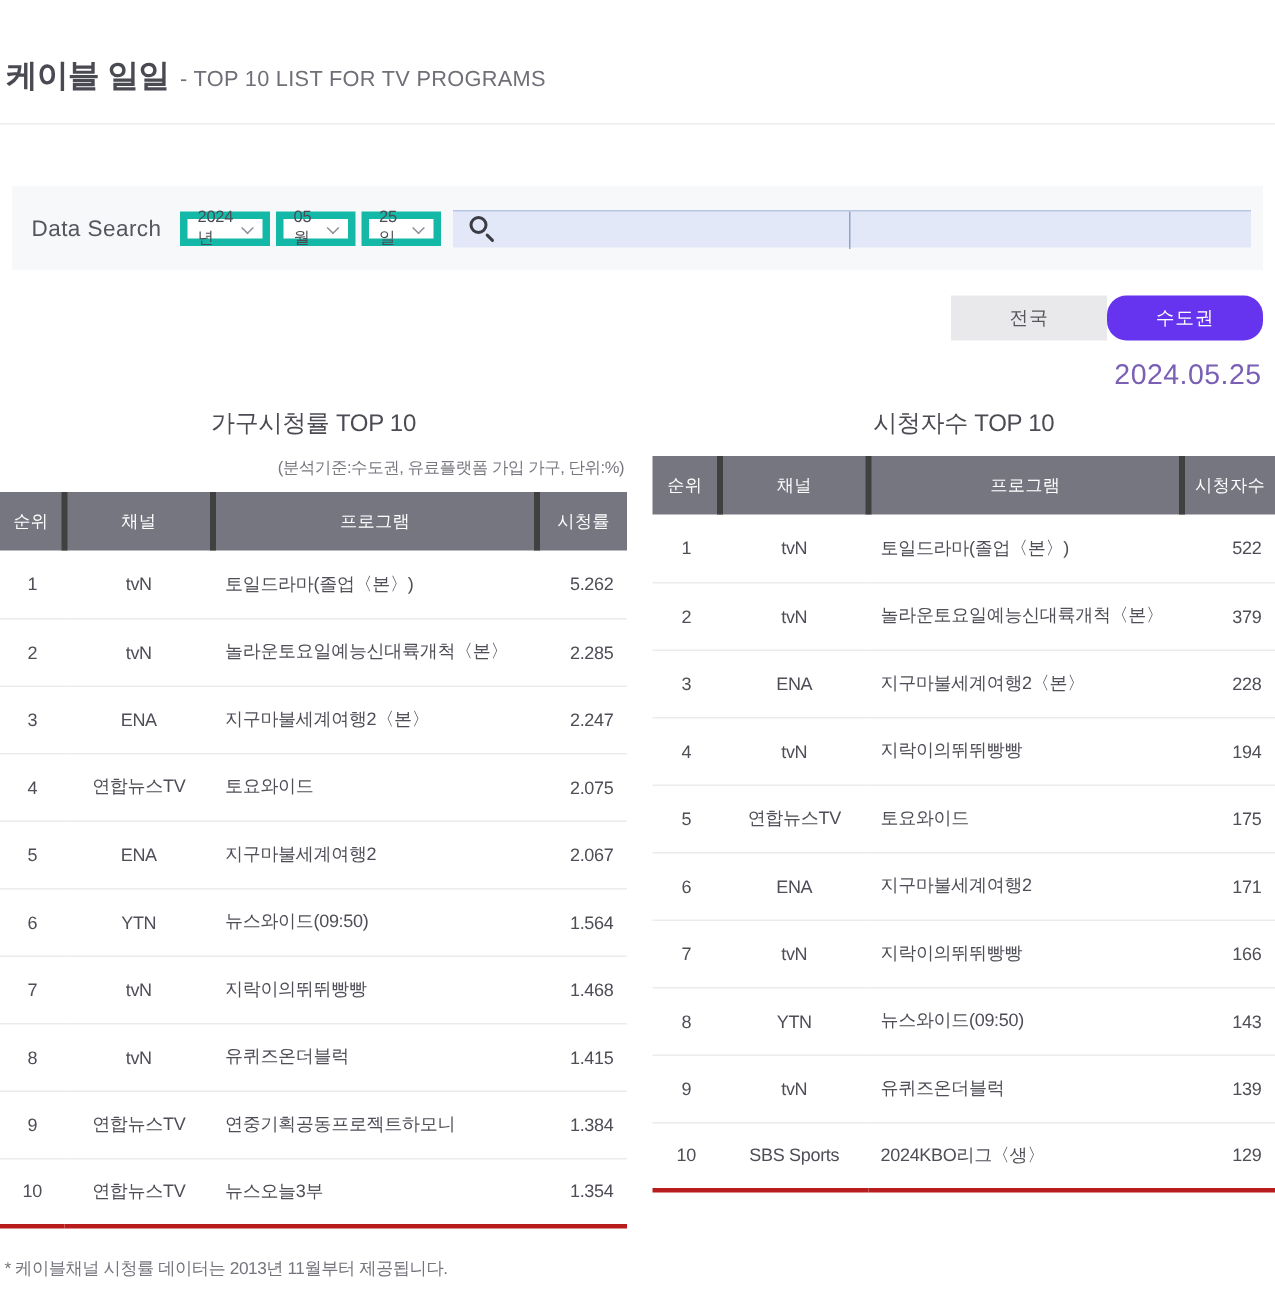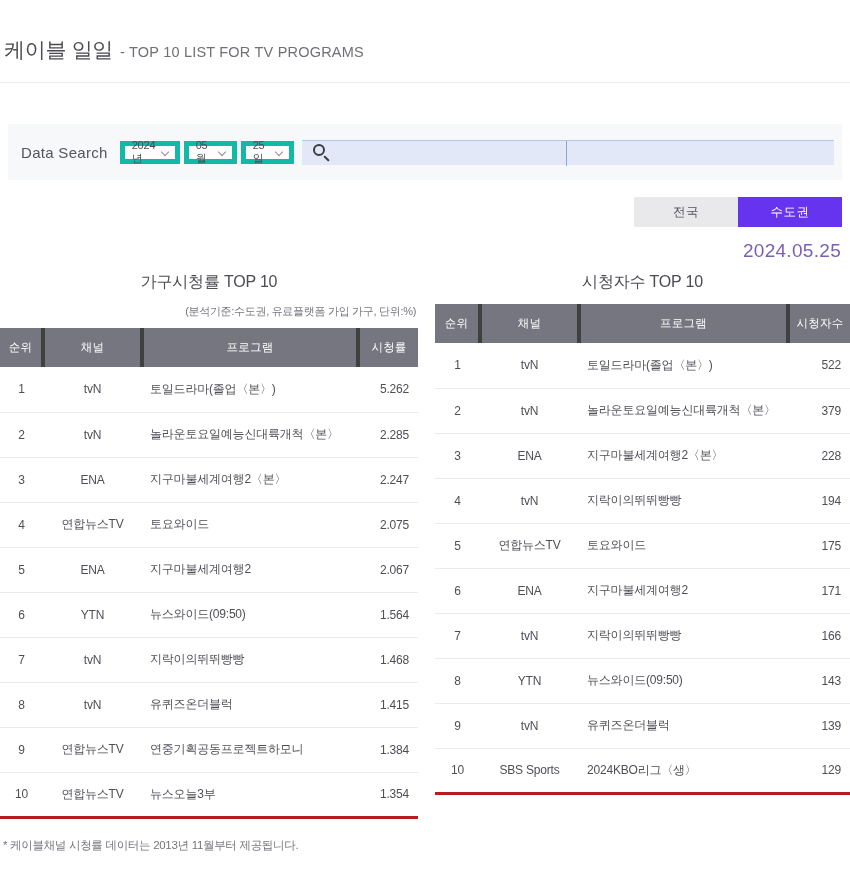--- a/index.html
+++ b/index.html
@@ -25,21 +25,21 @@
     width: 850px;
     height: 40px;
     display: flex;
     align-items: baseline;
     padding-left: 4px;
   }
   .title-main {
     font-size: 21px;
     color: #4a4a52;
     letter-spacing: -0.3px;
-    font-weight: 400;
+    font-weight: 700;
   }
   .title-sub {
     font-size: 14.5px;
     color: #6f6f78;
     letter-spacing: 0.2px;
     margin-left: 7px;
     font-weight: 400;
   }
   .title-rule {
     position: absolute;
@@ -170,20 +170,21 @@
     letter-spacing: 0.5px;
     cursor: pointer;
   }
   .tab.inactive {
     background: #e9e9eb;
     color: #56565e;
   }
   .tab.active {
     background: #6633ee;
     color: #ffffff;
+    border-radius: 13px;
   }
 
   
   .date-stamp {
     position: absolute;
     right: 9px; top: 240px;
     font-size: 19px;
     color: #7a5fb5;
     letter-spacing: 0.3px;
   }

